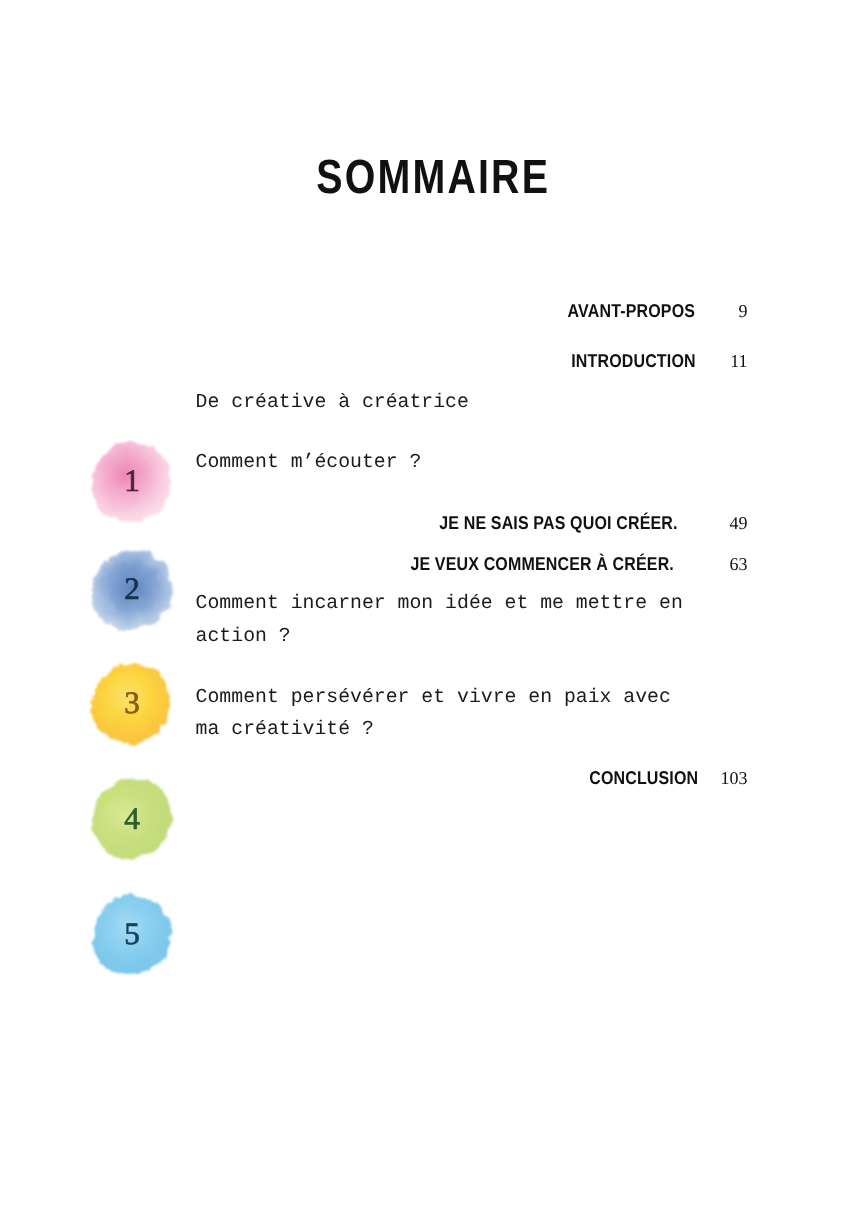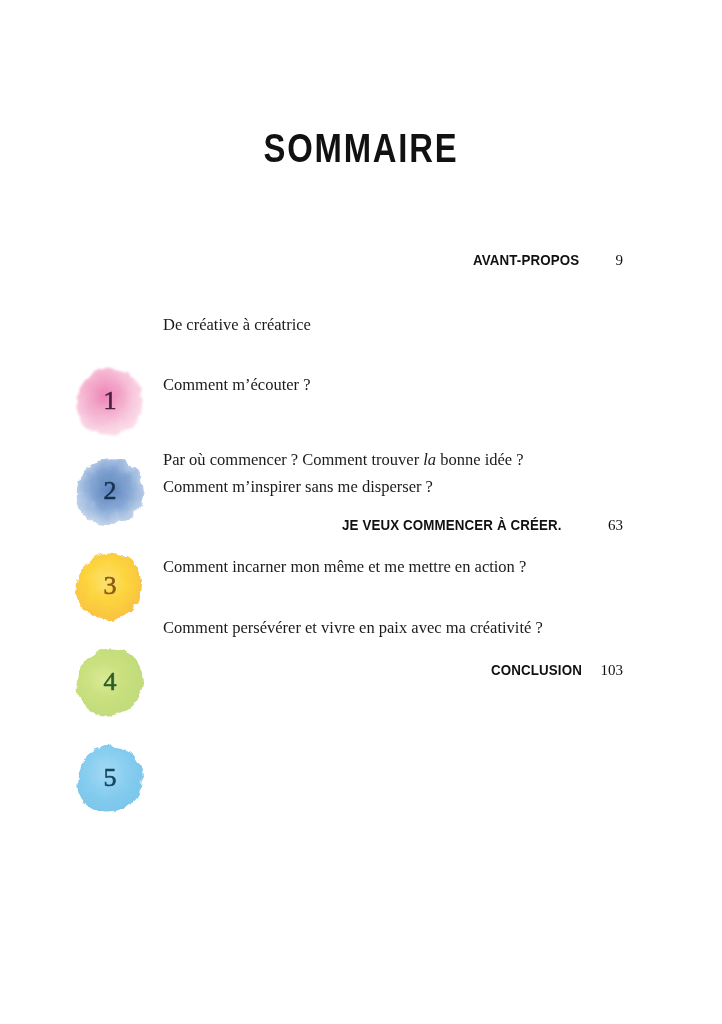--- a/index.html
+++ b/index.html
@@ -75,25 +75,25 @@
     font-family: "Liberation Serif", "DejaVu Serif", serif;
     font-size: 15px;
     color: #111111;
     line-height: 1.25;
     text-align: right;
     min-width: 26px;
     flex: 0 0 auto;
   }
 
   .entry-sub {
-    font-family: Liberation Serif, serif;
+    font-family: Liberation Mono, monospace;
     font-size: 16.5px;
     color: #1b1b1b;
     line-height: 1.62;
-    margin-top: 20px;
+    margin-top: 10px;
     max-width: 420px;
   }
   .entry-sub em { font-style: italic; }
 
   .spacer-lg { height: 22px; }
   .spacer-md { height: 18px; }
   .spacer-sm { height: 14px; }
 
   
   .blob-layer {
@@ -238,42 +238,49 @@
 
     <div class="toc-entry">
       <div class="entry-headline">
         <div class="entry-title">AVANT-PROPOS</div>
         <div class="entry-page">9</div>
       </div>
     </div>
     <div class="spacer-lg"></div>
 
     <div class="toc-entry">
+      <div class="entry-headline">
+        <div class="entry-title">INTRODUCTION</div>
+        <div class="entry-page">11</div>
+      </div>
       <div class="entry-sub">De créative à créatrice</div>
     </div>
     <div class="spacer-sm"></div>
 
     <div class="toc-entry">
       <div class="entry-sub">Comment m’écouter ?</div>
     </div>
     <div class="spacer-sm"></div>
 
     <div class="spacer-sm"></div>
 
     <div class="toc-entry">
-      <div class="entry-sub">Par où commencer ? Comment trouver <em>la</em> bonne idée ? Comment m’inspirer sans me disperser ?</div>
+      <div class="entry-headline">
+        <div class="entry-title">JE NE SAIS PAS QUOI CRÉER.</div>
+        <div class="entry-page">49</div>
+      </div>
     </div>
     <div class="spacer-sm"></div>
 
     <div class="toc-entry">
       <div class="entry-headline">
         <div class="entry-title">JE VEUX COMMENCER À CRÉER.</div>
         <div class="entry-page">63</div>
       </div>
-      <div class="entry-sub">Comment incarner mon même et me mettre en action ?</div>
+      <div class="entry-sub">Comment incarner mon idée et me mettre en action ?</div>
     </div>
     <div class="spacer-sm"></div>
 
     <div class="toc-entry">
       <div class="entry-sub">Comment persévérer et vivre en paix avec ma créativité ?</div>
     </div>
     <div class="spacer-md"></div>
 
     <div class="toc-entry">
       <div class="entry-headline">

